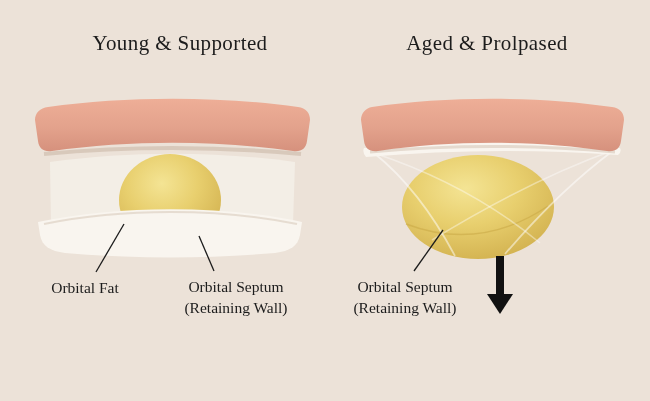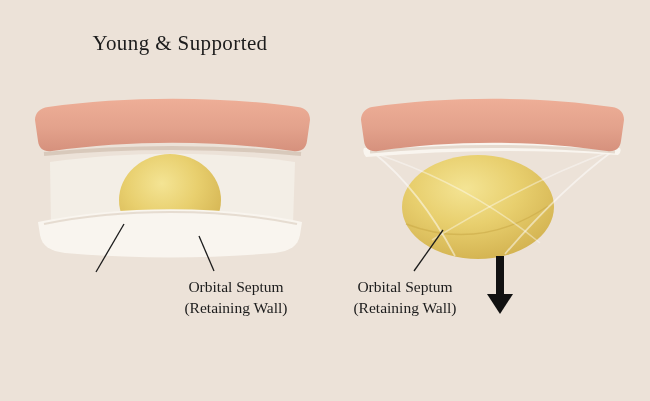--- a/index.html
+++ b/index.html
@@ -90,21 +90,23 @@
 
       <g>
         <rect x="496" y="256" width="8" height="40" fill="#111111"></rect>
         <polygon points="487,294 513,294 500,314" fill="#111111"></polygon>
       </g>
     </g>
   </svg>
 
   <div class="title left">Young &amp; Supported</div>
 
+  <div class="title right">Aged &amp; Prolpased</div>
 
+  <div class="label label-orbital-fat">Orbital Fat</div>
 
   <div class="label label-septum-left">
     <span>Orbital Septum</span><br>
     <span>(Retaining Wall)</span>
   </div>
 
   <div class="label label-septum-right">
     <span>Orbital Septum</span><br>
     <span>(Retaining Wall)</span>
   </div>

